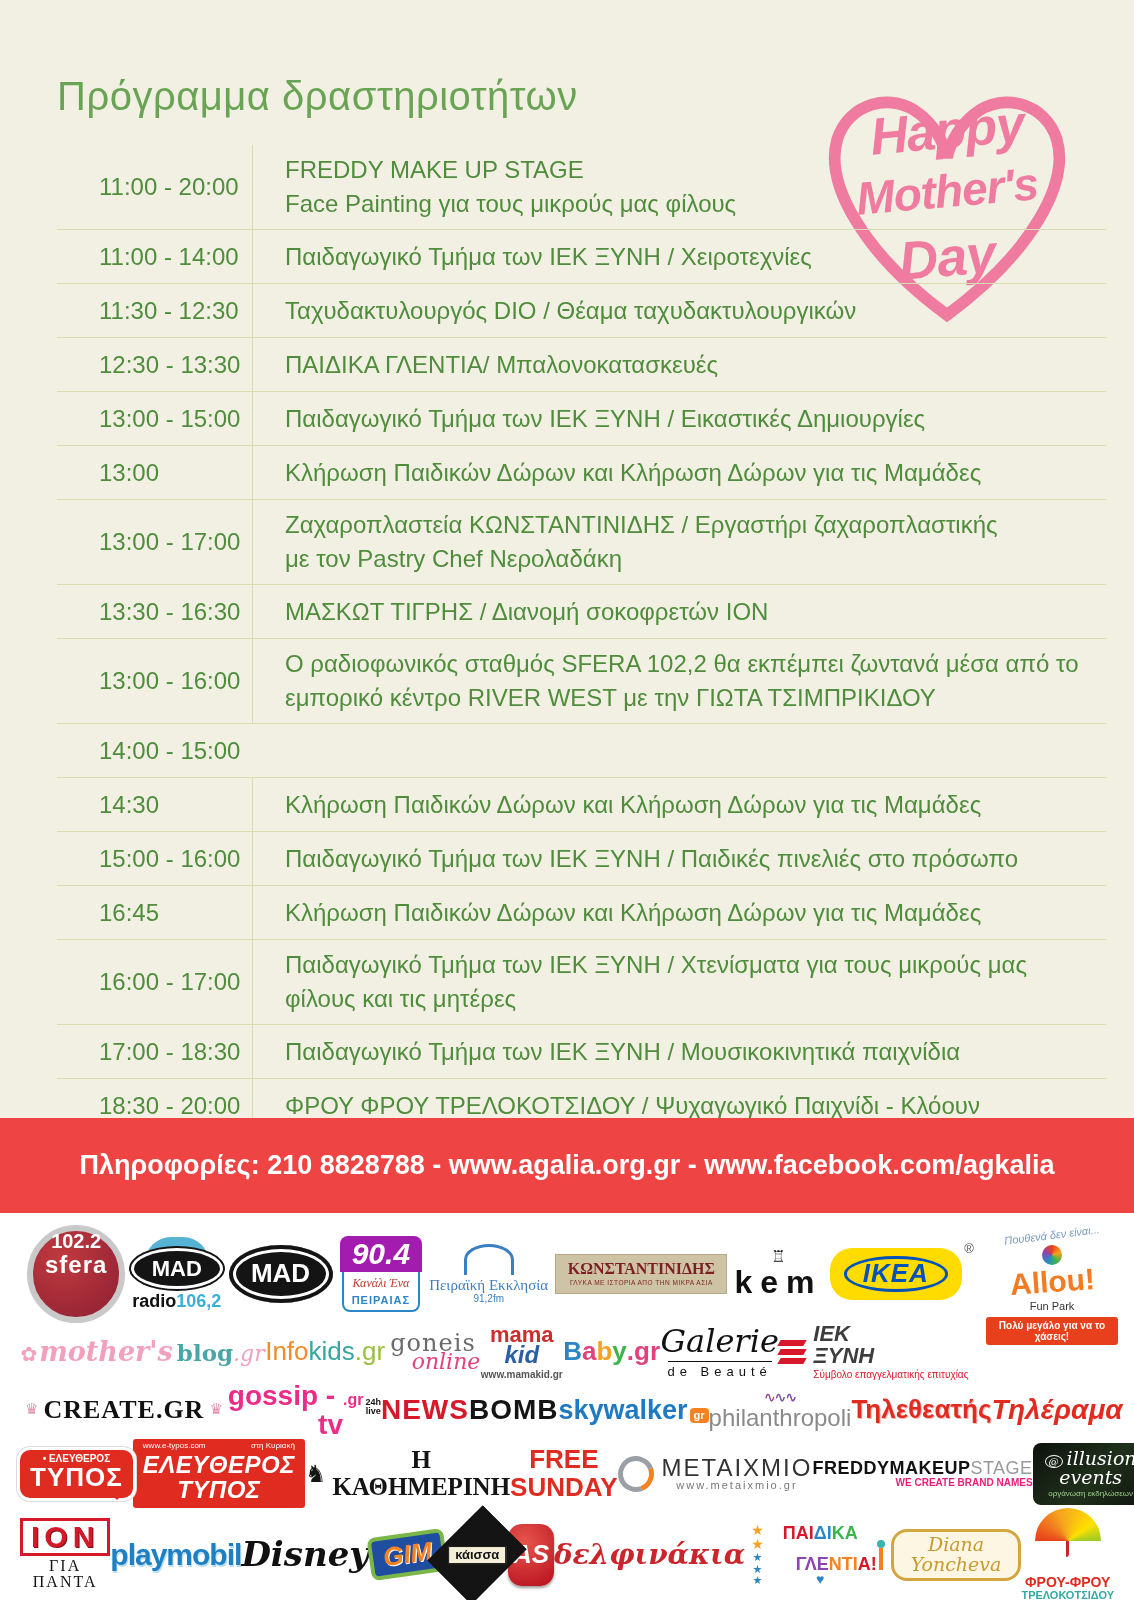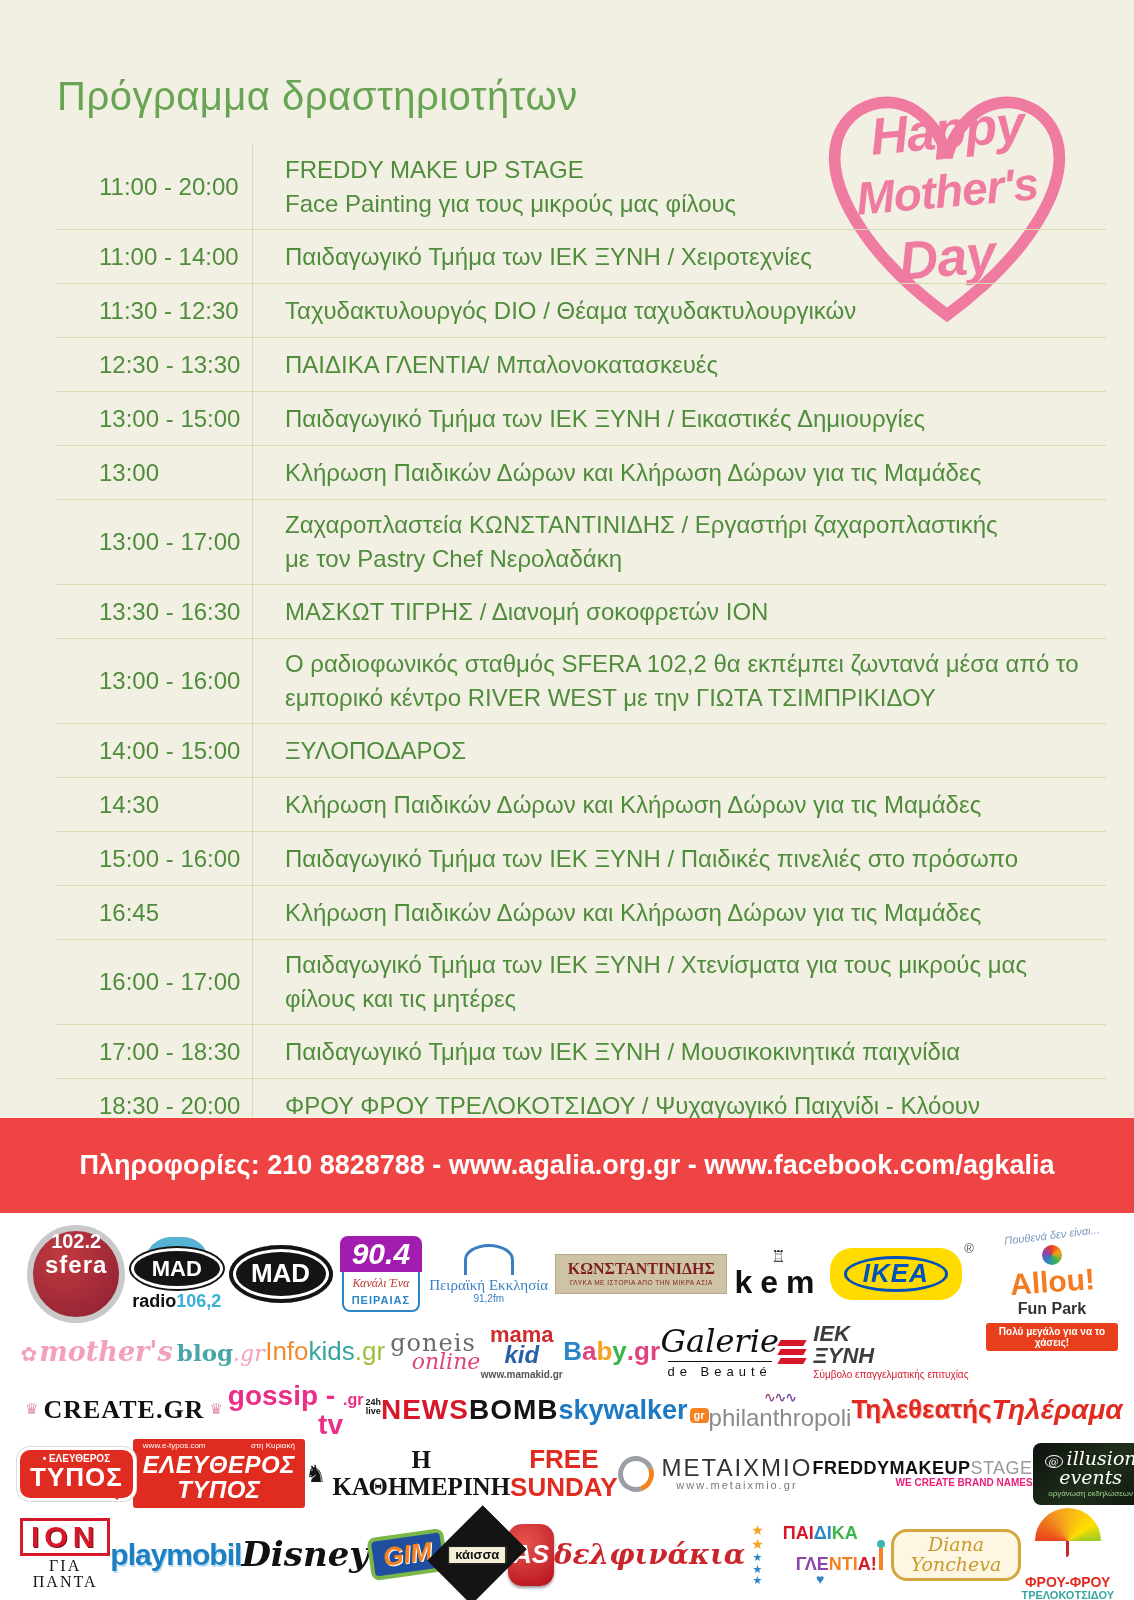--- a/index.html
+++ b/index.html
@@ -70,21 +70,21 @@
     font-weight:700;font-style:italic;font-size:26px;letter-spacing:1px;}
   .ikea .rg{position:absolute;right:-12px;top:-6px;color:#555;font-size:13px;}
 
   
   .allou{position:absolute;right:16px;top:16px;width:132px;display:flex;flex-direction:column;
     align-items:center;text-align:center;}
   .allou .arc{color:#7a9ac0;font-size:11px;font-style:italic;transform:rotate(-7deg);}
   .allou .burst{width:20px;height:20px;border-radius:50%;margin:4px 0 0;
     background:conic-gradient(#e8401c,#f5a31e,#3ab54a,#2a86c7,#8e44ad,#e8401c);}
   .allou .nm{color:#f47b20;font-size:30px;font-weight:700;transform:rotate(-4deg);}
-  .allou .sub{color:#333;font-size:16px;font-weight:700;margin:1px 0 5px;}
+  .allou .sub{color:#333;font-size:11px;font-weight:400;margin:1px 0 5px;}
   .allou .strip{background:#e8401c;color:#fff;font-size:10px;font-weight:700;padding:3px 5px;border-radius:3px;}
 
   
   .mblog{flex-direction:row;align-items:baseline;font-family:"DejaVu Serif",serif;}
   .mblog .fl{color:#f2a0bb;font-size:20px;margin-right:2px;}
   .mblog .p1{color:#f2a0bb;font-size:27px;font-weight:700;font-style:italic;}
   .mblog .p2{color:#4aa6a6;font-size:23px;font-weight:700;margin-left:4px;}
   .mblog .p3{color:#f2a0bb;font-size:22px;font-style:italic;}
   .infok{flex-direction:row;align-items:baseline;font-size:26px;font-weight:400;}
   .infok .p1{color:#f08c2e;}
@@ -261,23 +261,20 @@
     </div>
     <div class="row tall">
       <div class="time">13:00 - 16:00</div>
       <div class="desc">
         <div>Ο ραδιοφωνικός σταθμός SFERA 102,2 θα εκπέμπει ζωντανά μέσα από το</div>
         <div>εμπορικό κέντρο RIVER WEST με την ΓΙΩΤΑ ΤΣΙΜΠΡΙΚΙΔΟΥ</div>
       </div>
     </div>
     <div class="row">
       <div class="time">14:00 - 15:00</div>
-      <div class="desc">
-        <div>ΞΥΛΟΠΟΔΑΡΟΣ</div>
-      </div>
     </div>
     <div class="row">
       <div class="time">14:30</div>
       <div class="desc">
         <div>Κλήρωση Παιδικών Δώρων και Κλήρωση Δώρων για τις Μαμάδες</div>
       </div>
     </div>
     <div class="row">
       <div class="time">15:00 - 16:00</div>
       <div class="desc">

